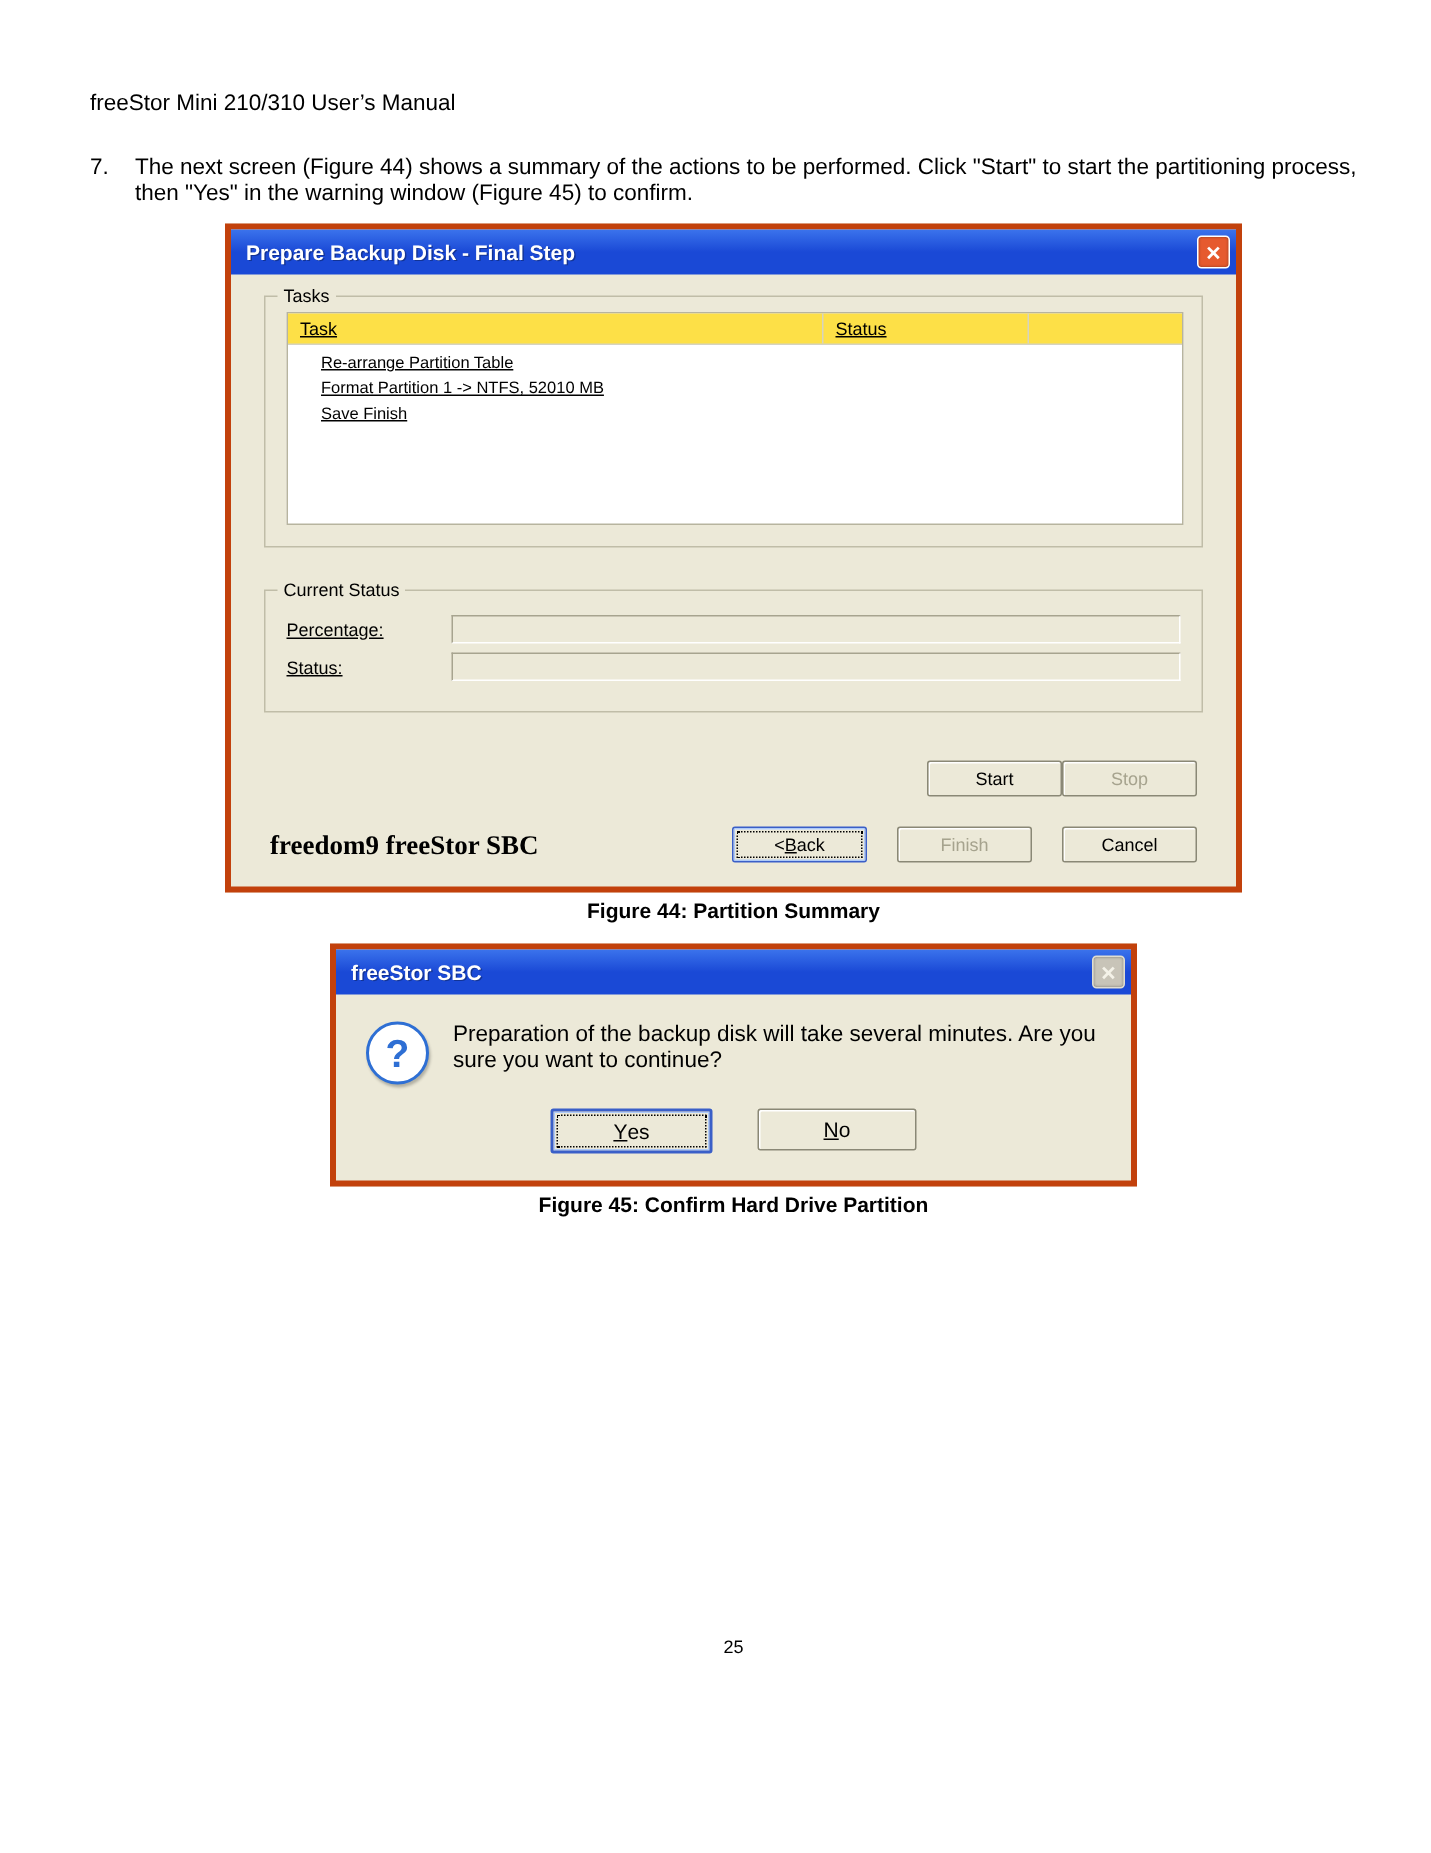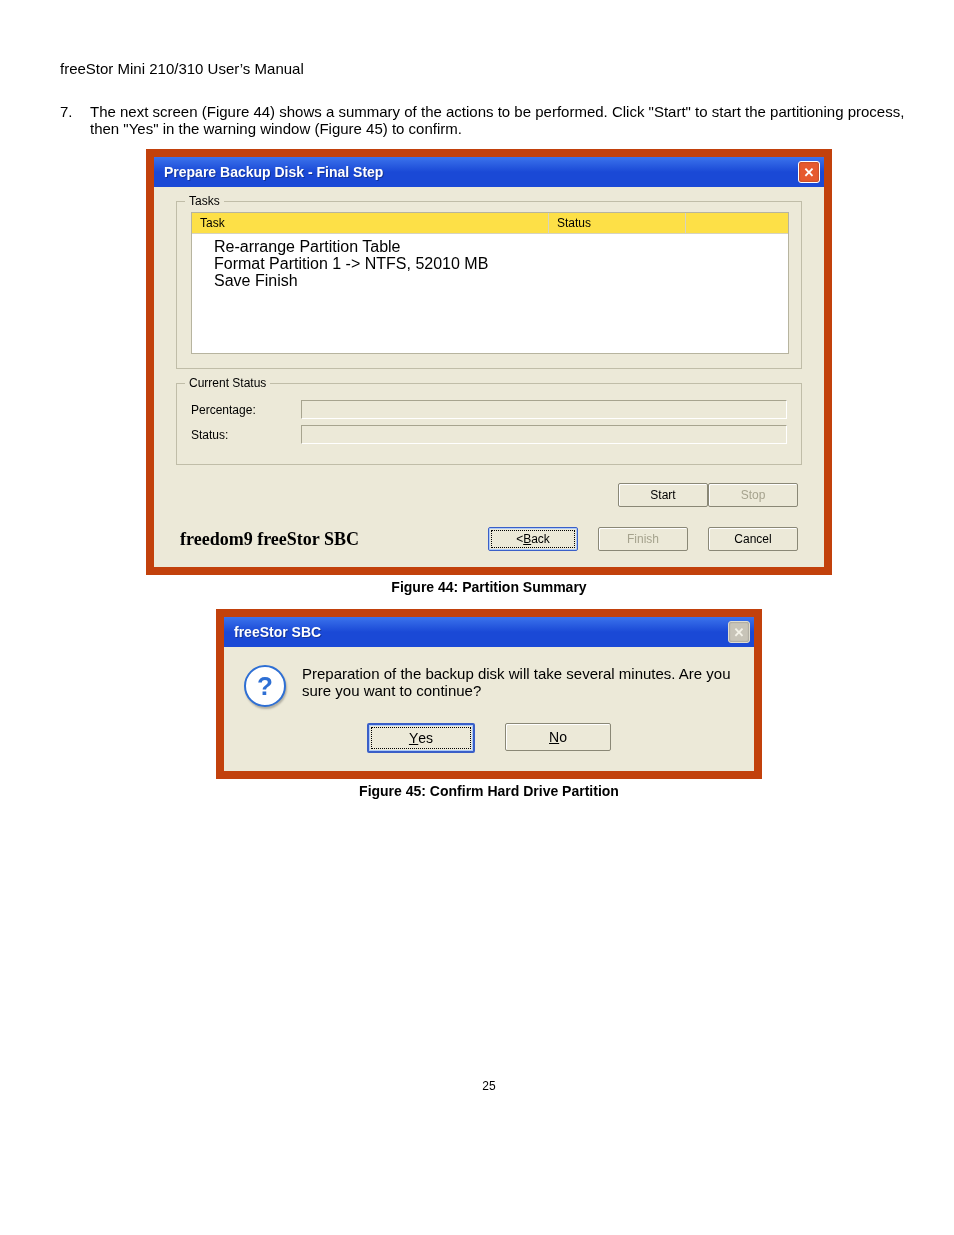--- a/index.html
+++ b/index.html
@@ -34,21 +34,21 @@
     margin:4px 0 14px 0;
   }
   .page-num{
     text-align:center;
     font-size:12px;
     margin-top:280px;
   }
 
   
   .win{
-    border:8px solid #c2410c;
+    border:4px solid #c2410c;
     background:#ece9d8;
     margin:0 auto;
     font-family:Tahoma,Arial,sans-serif;
   }
   .win1{width:670px;}
   .titlebar{
     background:linear-gradient(to bottom,#3b73ec 0%,#1a49d6 50%,#1a49d6 100%);
     color:#fff;
     font-weight:bold;
     font-size:14px;
@@ -76,22 +76,23 @@
     border-color:#e0ddd0;
   }
   .win-body{
     padding:14px 22px 16px 22px;
     font-size:12px;
     color:#000;
   }
   .groupbox{
     border:1px solid #c0bda8;
     padding:10px 14px 14px 14px;
-    margin-bottom:14px;
+    margin-bottom:28px;
     position:relative;
+    text-decoration:underline;
   }
   .group-title{
     position:absolute;
     top:-8px;left:8px;
     background:#ece9d8;
     padding:0 4px;
     font-size:12px;
   }
   .task-table{
     border:1px solid #b7b49f;
@@ -105,21 +106,21 @@
     border-bottom:1px solid #d6d3c0;
     background:#fde047;
   }
   .task-head div{
     padding:3px 8px;
     border-right:1px solid #d6d3c0;
   }
   .col-task{flex:0 0 340px;}
   .col-status{flex:0 0 120px;}
   .col-rest{flex:1;border-right:none !important;}
-  .task-rows{padding:4px 0 0 22px;font-size:16px;line-height:17px;}
+  .task-rows{padding:4px 0 0 22px;font-size:11px;line-height:17px;}
   .status-row{
     display:flex;align-items:center;margin:6px 0;
   }
   .status-label{width:110px;font-size:12px;}
   .sunken{
     flex:1;height:17px;
     border:1px solid #a7a48f;
     border-right-color:#fff;border-bottom-color:#fff;
     background:#ece9d8;
   }

